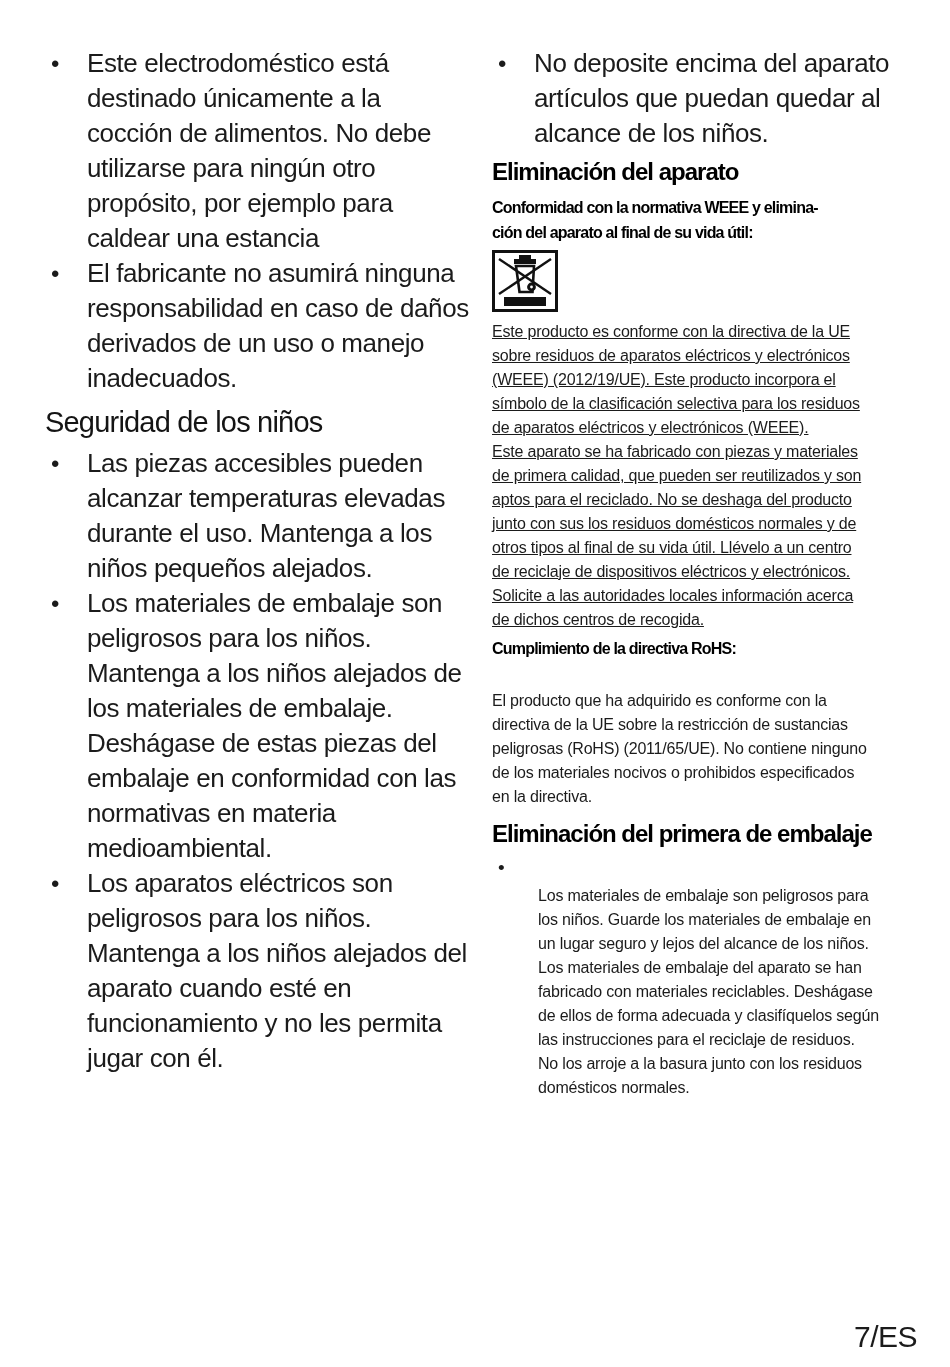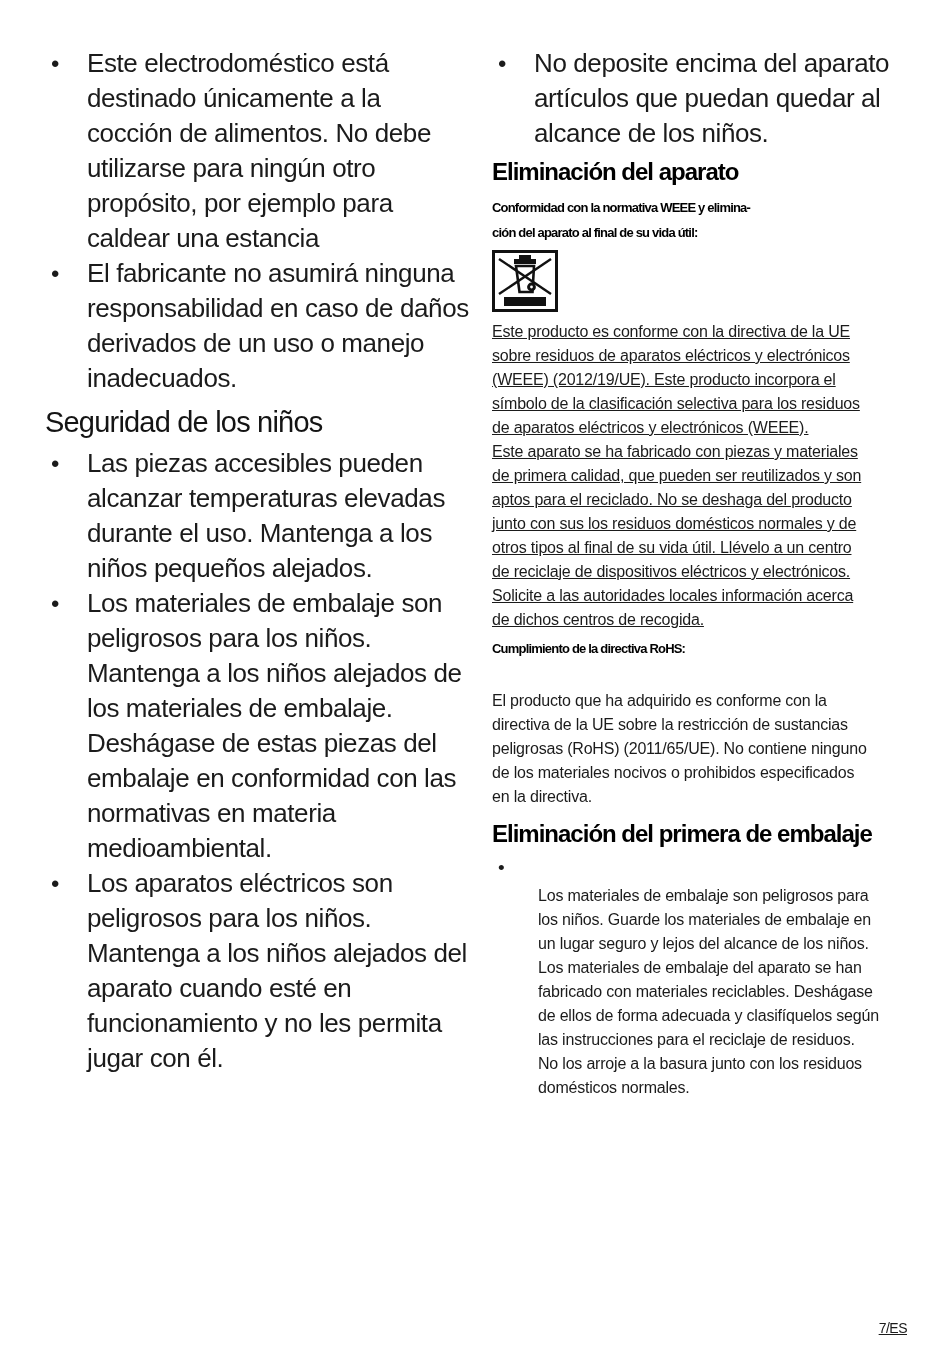--- a/index.html
+++ b/index.html
@@ -34,21 +34,21 @@
     margin: 8px 0 6px 0;
   }
 
   
   .txt-sm { font-size: 16px; line-height: 24px; letter-spacing: -0.2px; margin-top: 28px; }
   .head-bold-lg {
     font-size: 24px; line-height: 30px; font-weight: 700;
     letter-spacing: -1px; color: #000000; margin-top: 6px;
   }
   .head-bold-sm {
-    font-size: 13px; line-height: 25px; font-weight: 700;
+    font-size: 16px; line-height: 25px; font-weight: 700;
     letter-spacing: -0.8px; color: #000000; margin-top: 8px;
   }
   .rohs-head { margin-top: 4px; }
   .weee-box { margin-top: 5px; width: 66px; height: 62px; }
   .weee-para { margin-top: 8px; text-decoration: underline; }
   .pack-head { margin-top: 9px; line-height: 32px; }
   .pack-bullet { margin-top: 6px; }
   .top-bullet-right { margin-bottom: 4px; }
 
   .watermark {
@@ -60,25 +60,24 @@
     font-weight: 700;
     letter-spacing: 0.5px;
     color: #b9d3f0;
     opacity: 0.82;
     z-index: 5;
     pointer-events: none;
   }
   .footer {
     position: absolute;
     top: 1320px;
-    right: 43px;
-    font-size: 14px;
+    right: 33px;
+    font-size: 30px;
     letter-spacing: -0.5px;
     color: #1b1b1b;
-    text-decoration: underline;
   }
 </style>
 </head>
 <body>
 
 <div class="page">
 
   <div class="col col-left">
 
     <div class="bullet bullet-lg">

